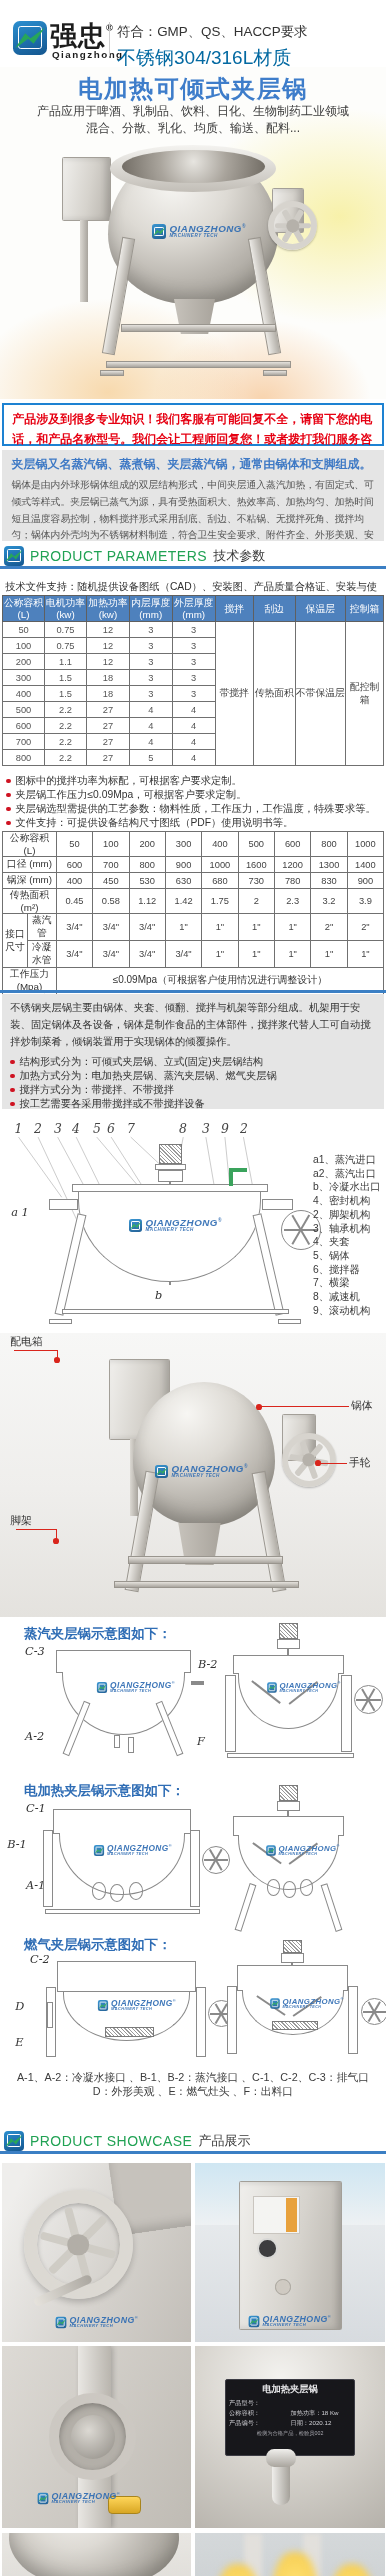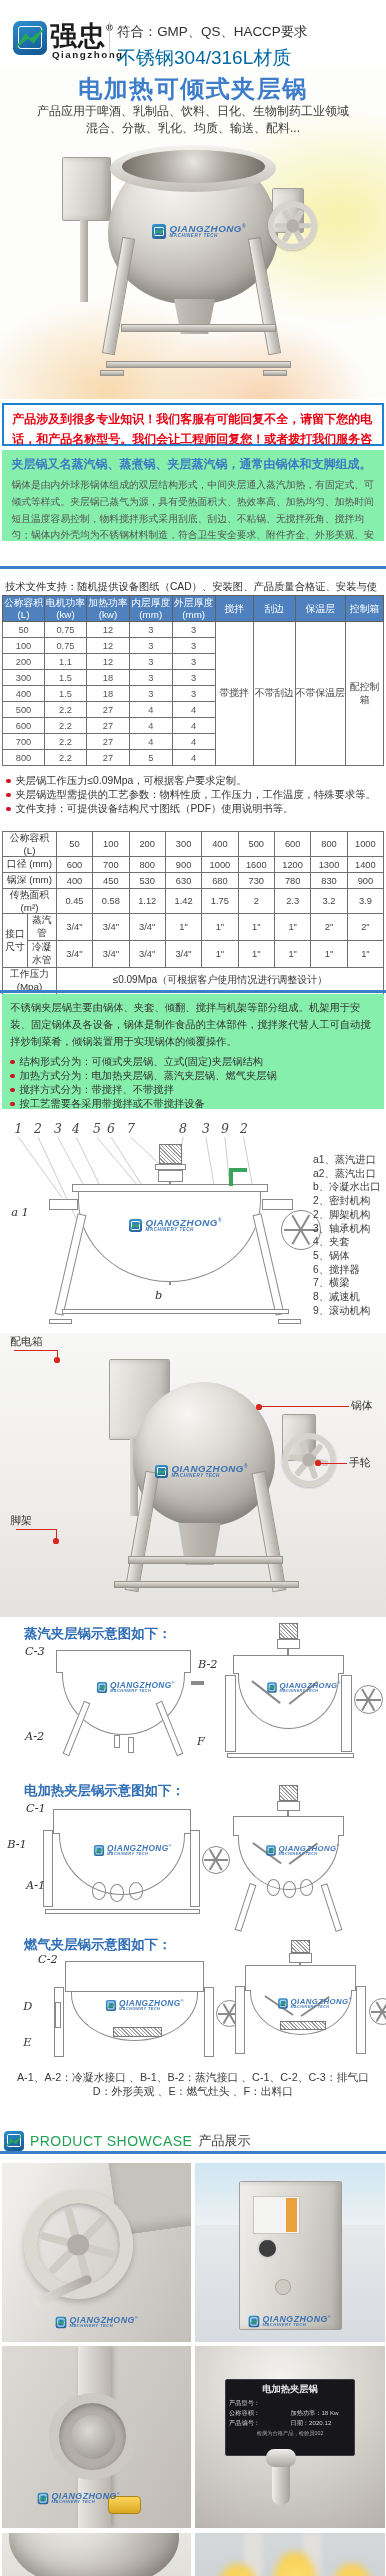--- a/index.html
+++ b/index.html
@@ -18,21 +18,21 @@
   .wm .sub{font-size:4.6px;letter-spacing:0.5px;white-space:nowrap}
   .wm .reg{font-size:4.6px;vertical-align:super}
   
   .sec{position:absolute;display:flex;align-items:center;gap:6.2px}
   .sec .en{font-size:14px;color:#21a254;letter-spacing:0.5px;white-space:nowrap}
   .sec .zh{font-size:13px;color:#3a3a3a;white-space:nowrap}
   .hr-blue{position:absolute;left:0;width:386px;height:2.6px;background:#3b7fc4}
   
   .notice{position:absolute;border:2.1px solid #1d82d2;background:#fff;padding:5.2px 8.2px}
   .notice p{color:#e60012;font-size:12px;font-weight:bold;line-height:1.65}
-  .graybox{position:absolute;background:#86efac;padding:6.2px 9.3px;overflow:hidden}
+  .graybox{position:absolute;background:#e5e5e5;padding:6.2px 9.3px;overflow:hidden}
   .graybox .h{color:#3e79c5;font-size:12px;font-weight:bold;margin-bottom:4.1px}
   .graybox .b{color:#555;font-size:9.8px;line-height:1.7}
   .bull{display:flex;align-items:flex-start;gap:4.6px;font-size:10.3px;color:#333;line-height:14px}
   .dot{width:4.6px;height:4.6px;border-radius:50%;background:#cf1322;margin-top:4.6px;flex:none}
   .note-line{position:absolute;font-size:10.3px;color:#2f2f2f}
   .dtitle{position:absolute;font-size:13.4px;font-weight:bold;color:#2f6db5}
   .legend{position:absolute;width:100%;text-align:center;font-size:10.8px;color:#3c3c3c}
   
   table{border-collapse:collapse;table-layout:fixed}
   .t1{position:absolute;border:1px solid #5f5f5f}
@@ -133,20 +133,25 @@
 
   <div class="notice" style="left:2.1px;top:403px;width:382px;height:43px">
     <p>产品涉及到很多专业知识！我们客服有可能回复不全，请留下您的电话，和产品名称型号。我们会让工程师回复您！或者拨打我们服务咨询热线：13806542888（或加微-信）项先生！</p>
   </div>
 
   <div class="graybox" style="left:2.1px;top:450px;width:382px;height:91px">
     <div class="h">夹层锅又名蒸汽锅、蒸煮锅、夹层蒸汽锅，通常由锅体和支脚组成。</div>
     <div class="b">锅体是由内外球形锅体组成的双层结构形式，中间夹层通入蒸汽加热，有固定式、可倾式等样式。夹层锅已蒸气为源，具有受热面积大、热效率高、加热均匀、加热时间短且温度容易控制，物料搅拌形式采用刮底、刮边、不粘锅、无搅拌死角、搅拌均匀；锅体内外壳均为不锈钢材料制造，符合卫生安全要求、附件齐全、外形美观、安装及操作简单方便、安全可靠。</div>
   </div>
 
+  <div class="sec" style="left:4.1px;top:546px">
+    <div class="qz-ico" style="width:19.6px;height:19.6px"></div>
+    <span class="en">PRODUCT PARAMETERS</span>
+    <span class="zh">技术参数</span>
+  </div>
   <div class="hr-blue" style="top:566px"></div>
   <div class="note-line" style="left:5.2px;top:580px;width:381px">技术文件支持：随机提供设备图纸（CAD）、安装图、产品质量合格证、安装与使用说明书等。</div>
 
   <table class="t1" style="left:2.1px;top:595px;width:382px">
     <colgroup>
         <col style="width:11%">
         <col style="width:11%">
         <col style="width:11.3%">
         <col style="width:11.2%">
         <col style="width:11.3%">
@@ -174,21 +179,21 @@
     </tr>
       </thead>
     <tbody>
       <tr>
         <td>50</td>
           <td>0.75</td>
           <td>12</td>
           <td>3</td>
           <td>3</td>
         <td class="mg" rowspan="9">带搅拌</td>
-        <td class="mg" rowspan="9">不带刮边</td>
+        <td class="mg" rowspan="9">传热面积</td>
         <td class="mg" rowspan="9">不带保温层</td>
         <td class="mg" rowspan="9">配控制箱</td>
       </tr>
       <tr>
           <td>100</td>
           <td>0.75</td>
           <td>12</td>
           <td>3</td>
           <td>3</td>
         </tr>
@@ -238,20 +243,24 @@
           <td>800</td>
           <td>2.2</td>
           <td>27</td>
           <td>5</td>
           <td>4</td>
         </tr>
     </tbody>
   </table>
 
   <div class="abs" style="left:6.2px;top:774px;width:376px">
+    <div class="bull">
+        <span class="dot"></span>
+        <span>图标中的搅拌功率为标配，可根据客户要求定制。</span>
+      </div>
     <div class="bull">
         <span class="dot"></span>
         <span>夹层锅工作压力≤0.09Mpa，可根据客户要求定制。</span>
       </div>
     <div class="bull">
         <span class="dot"></span>
         <span>夹层锅选型需提供的工艺参数：物料性质，工作压力，工作温度，特殊要求等。</span>
       </div>
     <div class="bull">
         <span class="dot"></span>
@@ -429,21 +438,21 @@
       <div class="txt">
           <div class="en"><span>QIANGZHONG</span><span class="reg">®</span></div>
           <div class="sub">MACHINERY TECH</div>
         </div>
     </div>
 
     <div class="plist" style="left:313px;top:41px">
       <div>a1、蒸汽进口</div>
       <div>a2、蒸汽出口</div>
       <div>b、冷凝水出口</div>
-      <div>2、密封机构</div>
+      <div>4、密封机构</div>
       <div>2、脚架机构</div>
       <div>3、轴承机构</div>
       <div>4、夹套</div>
       <div>5、锅体</div>
       <div>6、搅拌器</div>
       <div>7、横梁</div>
       <div>8、减速机</div>
       <div>9、滚动机构</div>
     </div>
   </div>
@@ -574,21 +583,21 @@
     <div class="wm" style="left:257px;top:58px;transform:scale(.8)">
       <div class="qz-ico" style="width:12.4px;height:12.4px"></div>
       <div class="txt">
           <div class="en"><span>QIANGZHONG</span><span class="reg">®</span></div>
           <div class="sub">MACHINERY TECH</div>
         </div>
     </div>
   </div>
 
   <div class="dtitle" style="left:24px;top:1936px">燃气夹层锅示意图如下：</div>
-  <div class="abs" style="left:12px;top:1940px;width:358px;height:129px">
+  <div class="abs" style="left:4px;top:1940px;width:358px;height:129px">
     <div class="lart" style="left:53px;top:20.6px;width:139px;height:31px"></div>
     <div class="lart" style="left:59px;top:52px;width:127px;height:49px;border-top:none;border-radius:0 0 64px 64px/0 0 47px 47px"></div>
     <div class="lart" style="left:42px;top:47px;width:10.3px;height:70px"></div>
     <div class="lart" style="left:192px;top:47px;width:10.3px;height:70px"></div>
     <div class="lring" style="left:204px;top:60px;width:27px;height:27px">
       <div class="lb" style="left:1px;top:12px;width:23px;height:1.5px"></div>
       <div class="lb" style="left:1px;top:12px;width:23px;height:1.5px;transform:rotate(60deg)"></div>
       <div class="lb" style="left:1px;top:12px;width:23px;height:1.5px;transform:rotate(120deg)"></div>
     </div>
     <div class="lmotor" style="left:101px;top:87px;width:49px;height:10.3px"></div>

